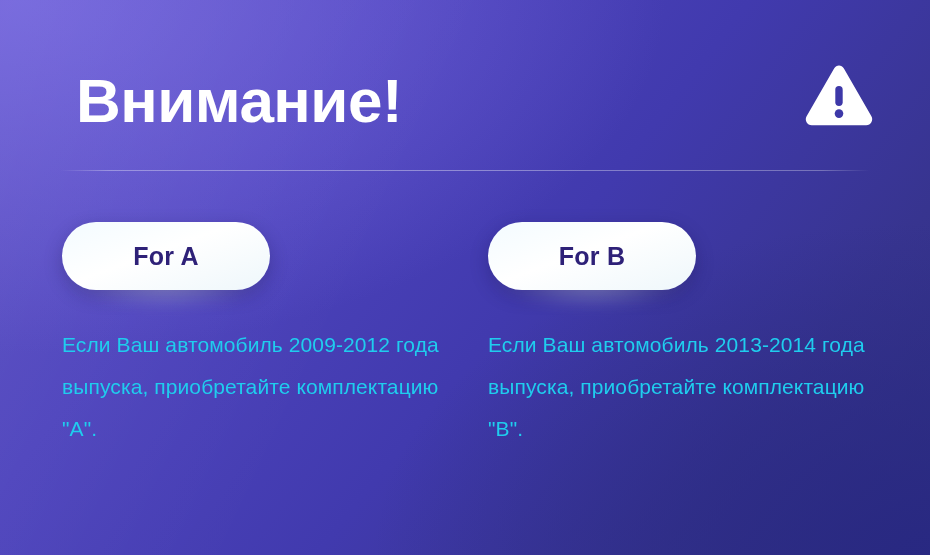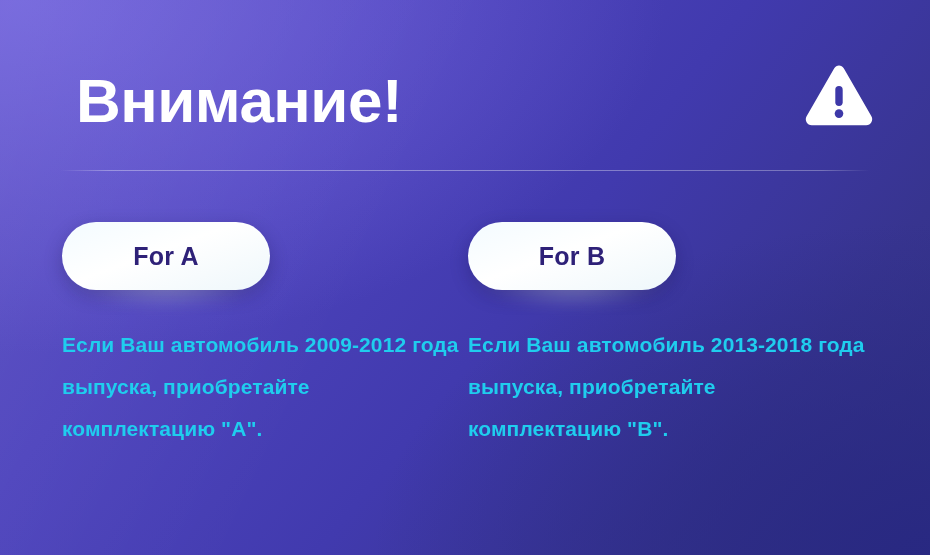--- a/index.html
+++ b/index.html
@@ -66,21 +66,21 @@
         rgba(255,255,255,0.00) 100%);
   }
 
   
   .col {
     position: absolute;
     top: 222px;
     width: 420px;
   }
   .col-a { left: 62px; }
-  .col-b { left: 468px; }
+  .col-b { left: 488px; }
 
   .pill-wrap {
     position: relative;
     width: 208px;
     height: 68px;
   }
   .pill-glow {
     position: absolute;
     left: 6px;
     top: 24px;
@@ -109,21 +109,21 @@
     align-items: center;
     justify-content: center;
   }
 
   .desc {
     margin: 0;
     padding-top: 34px;
     width: 400px;
     color: #1fcdee;
     font-size: 21px;
-    font-weight: 700;
+    font-weight: 400;
     line-height: 42px;
     letter-spacing: 0.1px;
   }
 </style>
 </head>
 <body>
 
 <div class="banner">
 
   <div class="sheen"></div>
@@ -146,16 +146,16 @@
       <button class="pill">For A</button>
     </div>
     <p class="desc">Если Ваш автомобиль 2009-2012 года выпуска, приобретайте комплектацию "А".</p>
   </div>
 
   <div class="col col-b">
     <div class="pill-wrap">
       <div class="pill-glow"></div>
       <button class="pill">For B</button>
     </div>
-    <p class="desc">Если Ваш автомобиль 2013-2018 года выпуска, приобретайте комплектацию "B".</p>
+    <p class="desc">Если Ваш автомобиль 2013-2014 года выпуска, приобретайте комплектацию "B".</p>
   </div>
 
 </div>
 
 </body></html>

